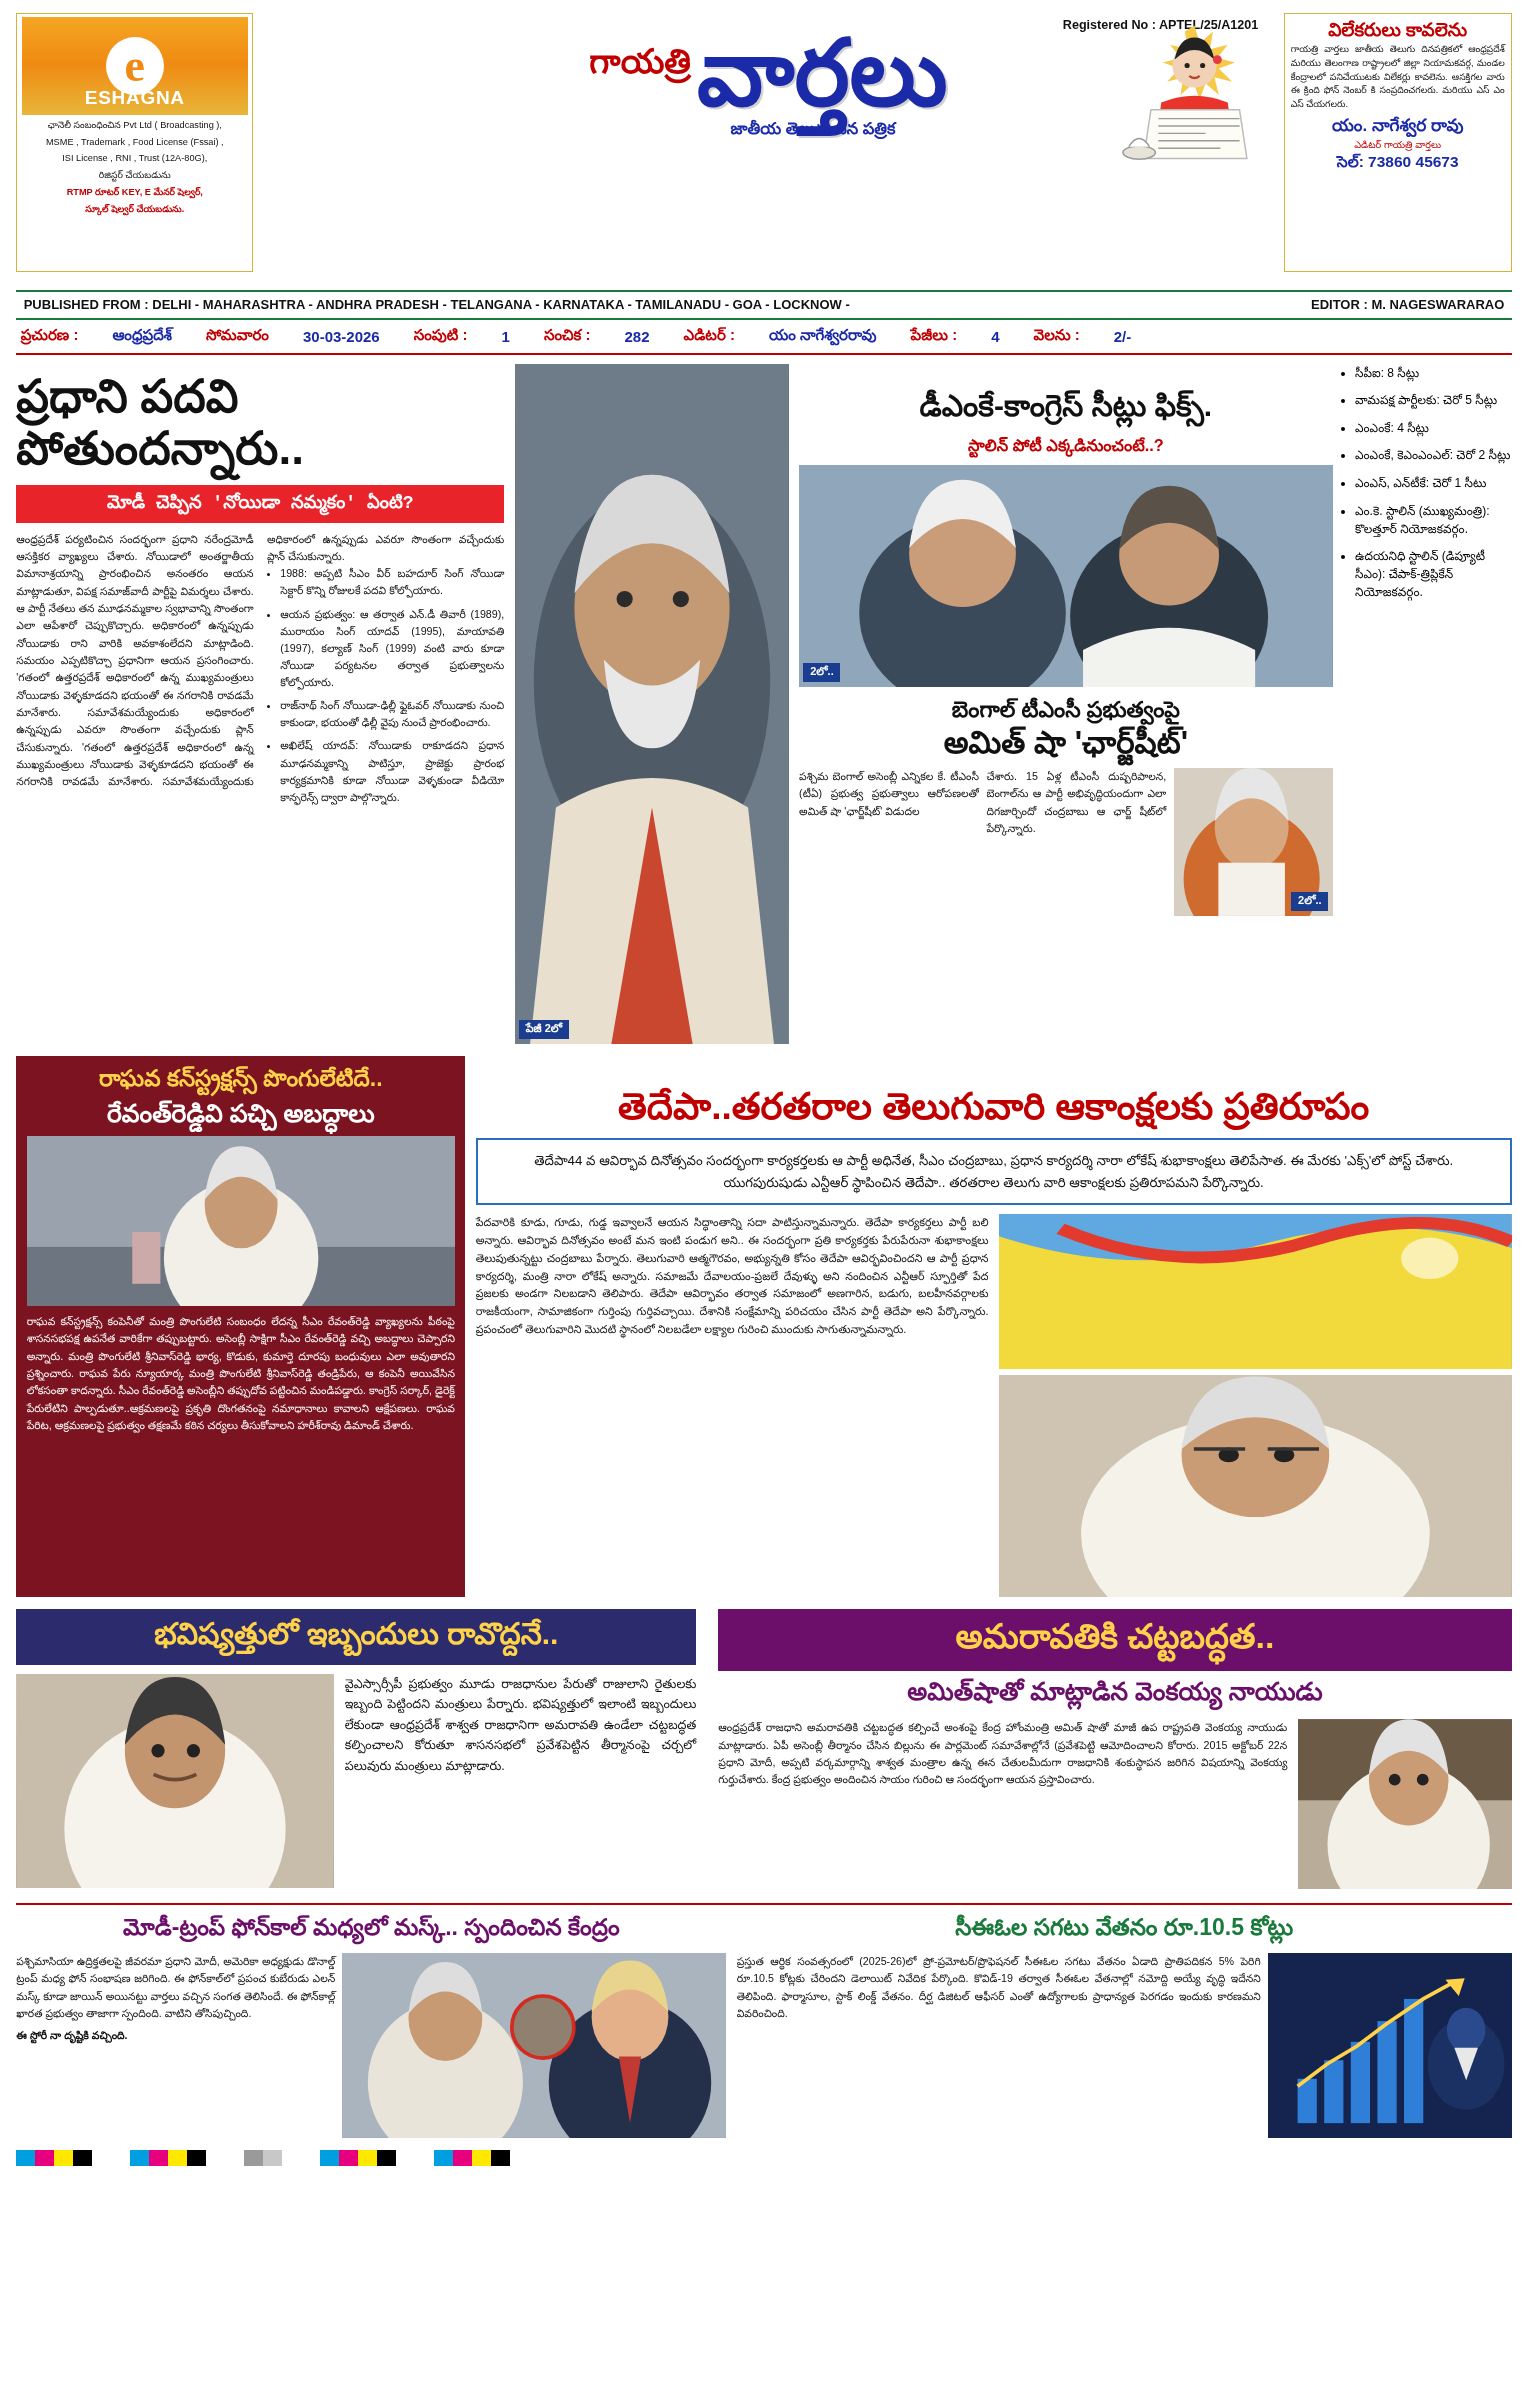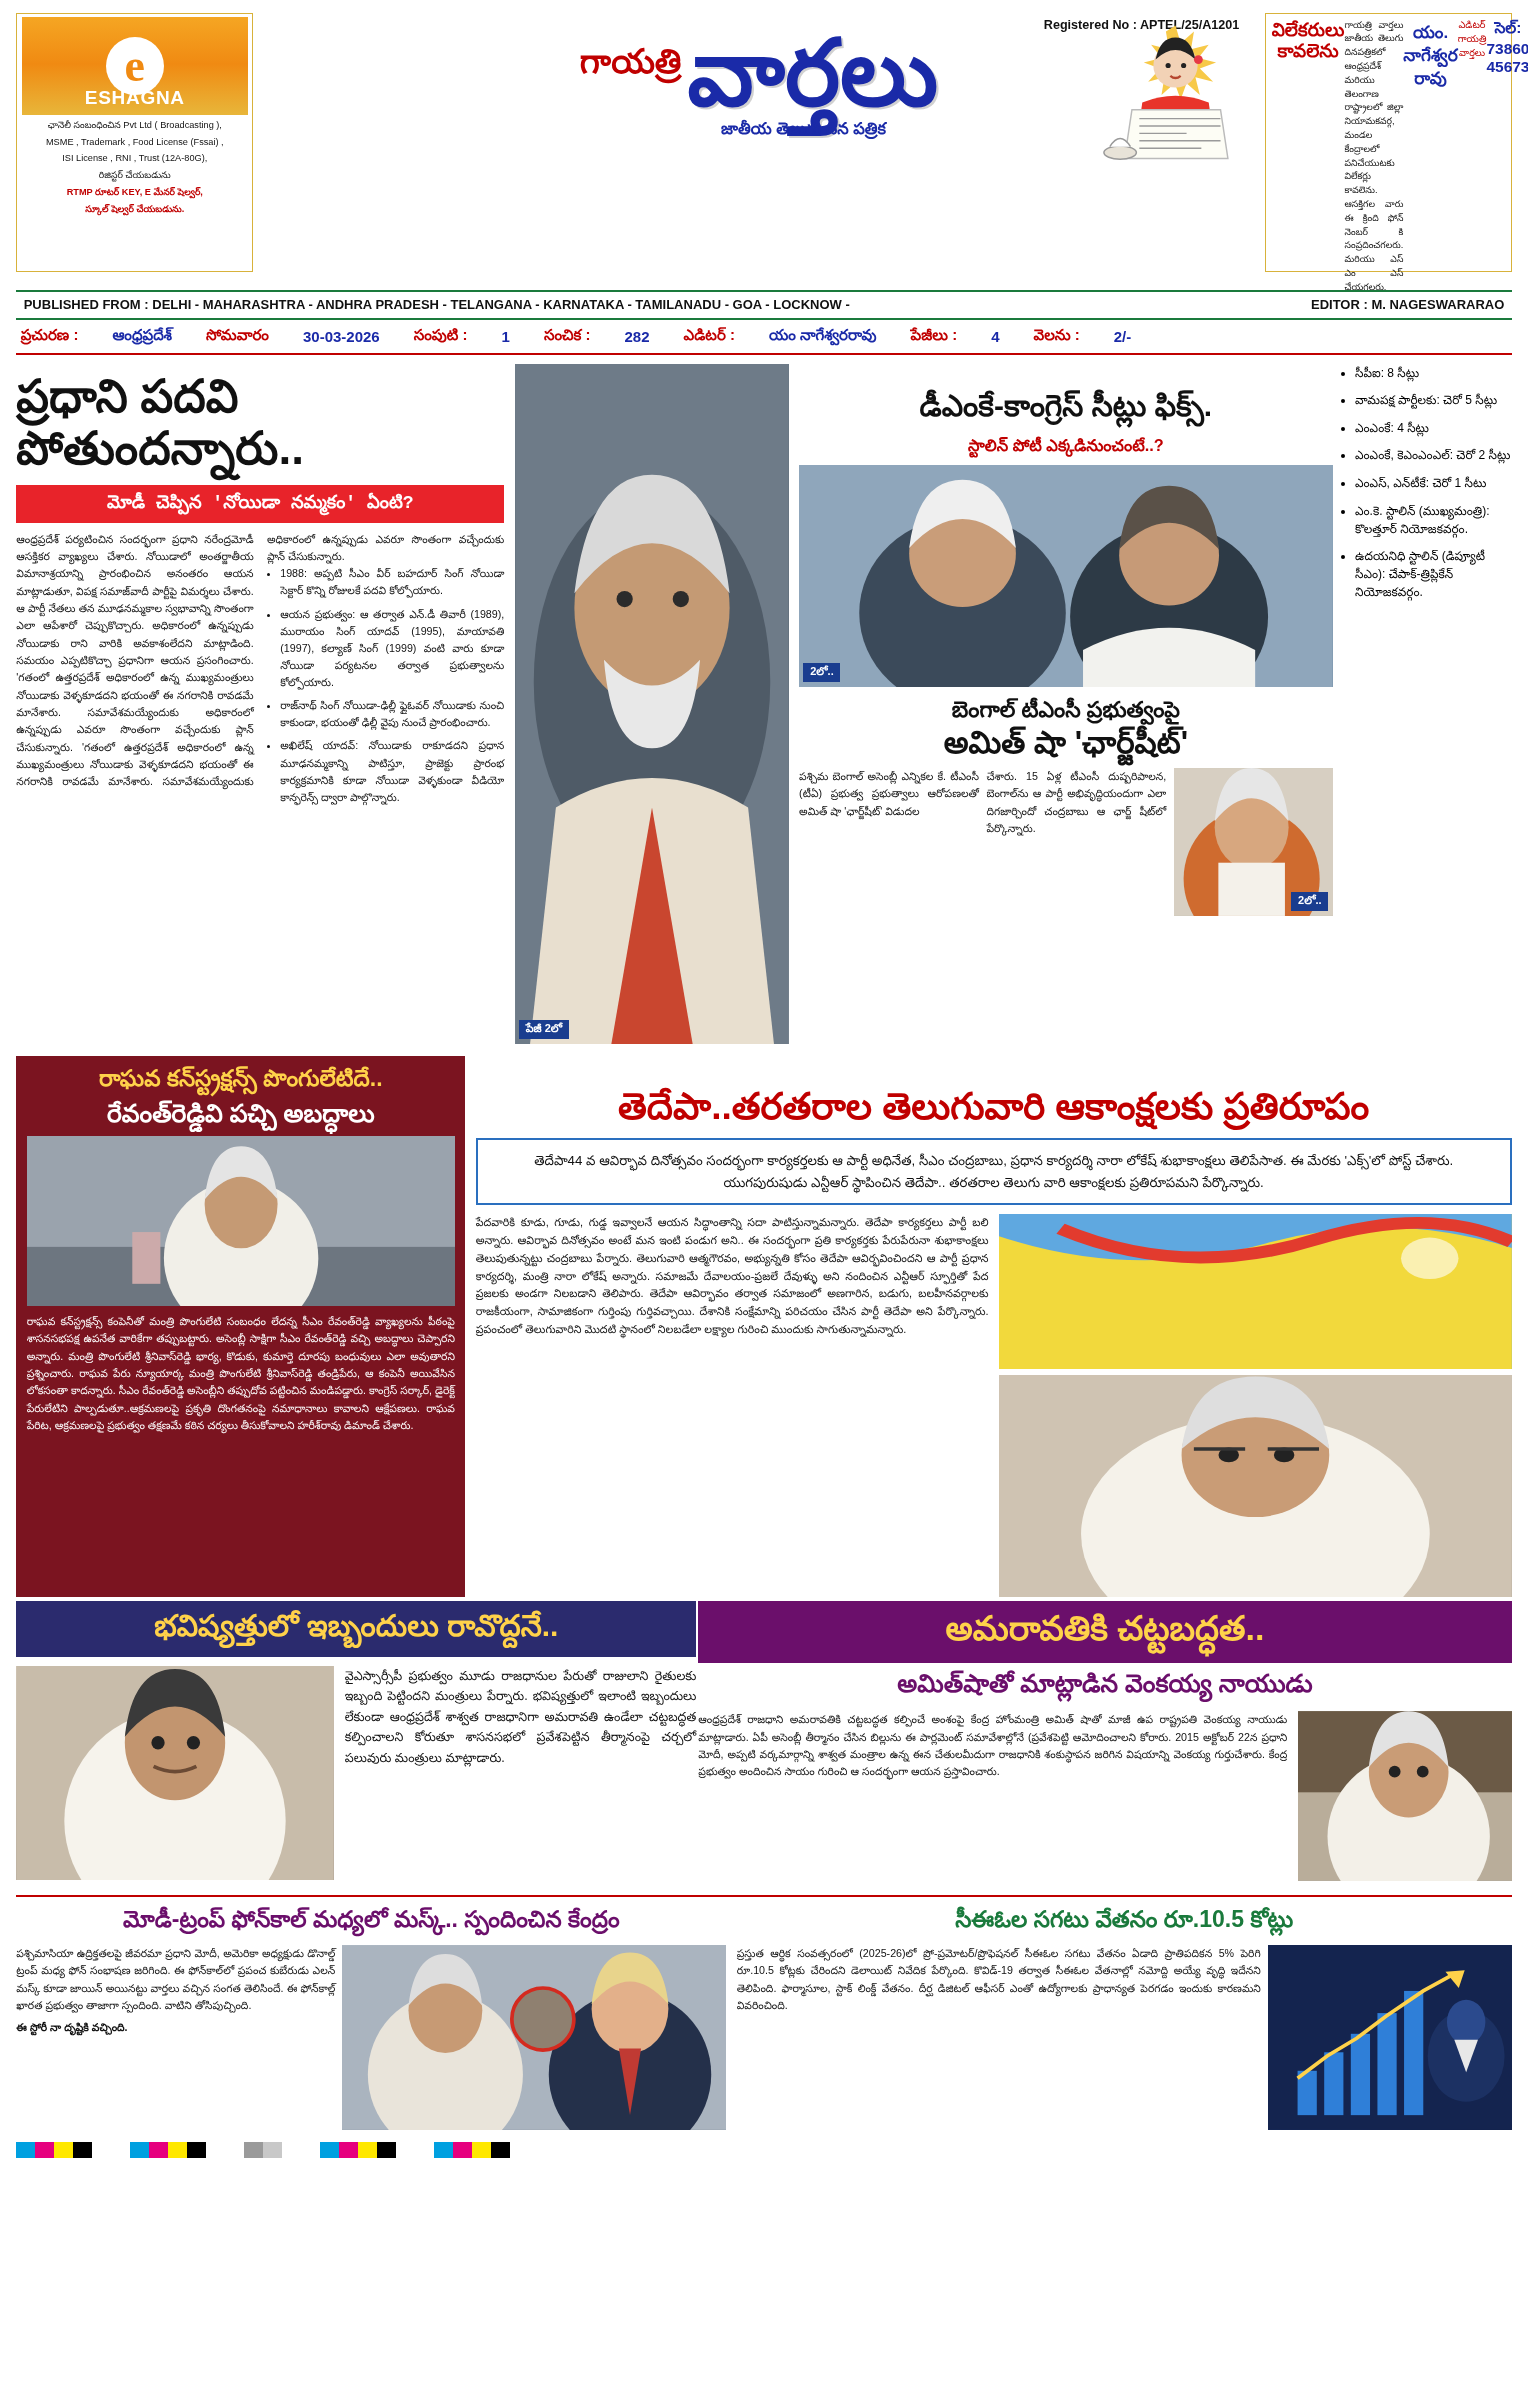--- a/index.html
+++ b/index.html
@@ -102,25 +102,25 @@
     margin-top: 3px; text-align:center; width:100%;
     padding-left: 89px;
   }
   .mascot {
     position: absolute;
     right: 4.4px; top: 7.4px;
     width: 155px; height: 148px;
   }
 
   .mh-right {
-    width: 247px;
+    width: 228px;
     border: 1.5px solid #d8b23a;
     padding: 4.4px 6px;
     background:#fff;
-    display:flex; flex-direction:row;
+    display:flex; flex-direction:column;
   }
   .mh-right .r-title {
     color:#c00000; font-size: 18.5px; font-weight:700; text-align:center;
     line-height:1.15; margin-bottom:3px;
   }
   .mh-right .r-body {
     font-size: 9.2px; line-height:1.5; text-align:justify; color:#111;
   }
   .mh-right .r-name {
     color:#1a2aa8; font-size: 17px; font-weight:700; text-align:center; margin-top:4.4px;
@@ -246,21 +246,21 @@
     line-height: 1.6;
     text-align:center;
     color:#111;
     margin-bottom: 9px;
   }
   .tdp-body { display:flex; gap: 10.4px; }
   .tdp-text { width: 50%; }
   .tdp-photos { width: 50%; display:flex; flex-direction:column; gap:6px; }
 
   
-  .row3 { display:flex; gap: 2px; margin-top: 4px; }
+  .row3 { display:flex; gap: 22px; margin-top: 12px; }
   .r3-left { width: 680px; }
   .goldhead {
     background:#2b2b6e;
     color:#ffd24a;
     font-size: 30px; font-weight:700; text-align:center; padding: 7.4px 4.4px;
   }
   .r3-left .inner { display:flex; gap: 10.4px; margin-top: 9px; }
   .r3-right { flex:1; }
   .r3-right .goldhead { background:#6b0f6b; color:#ffd24a; font-size: 34px; }
   .r3-right .sub {

